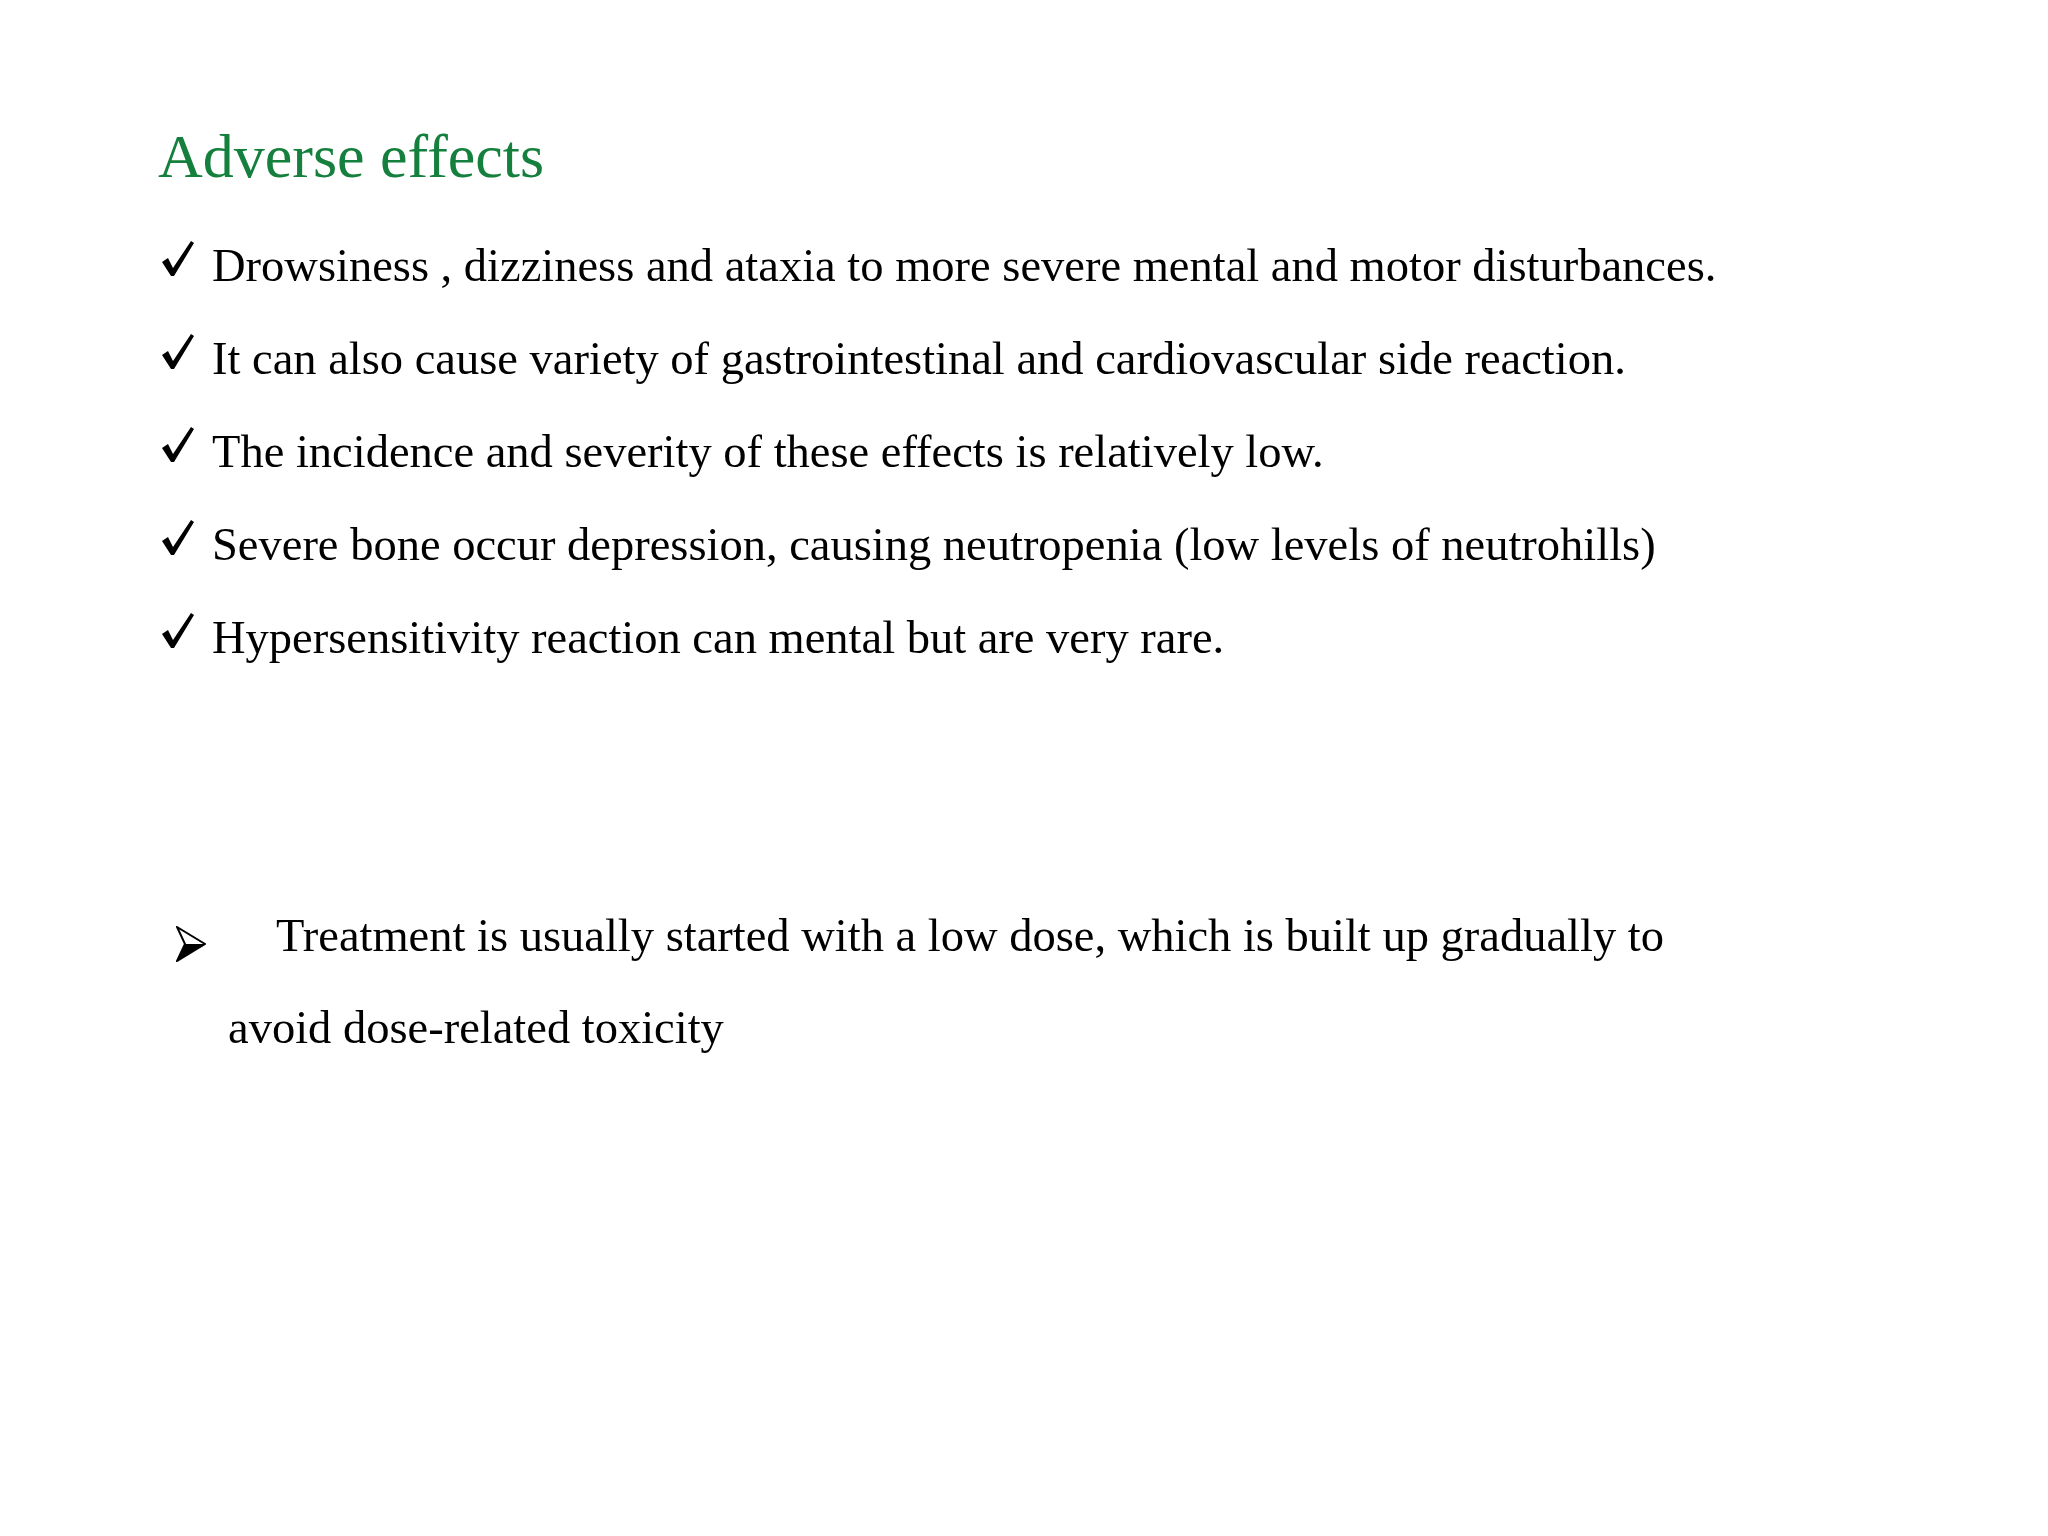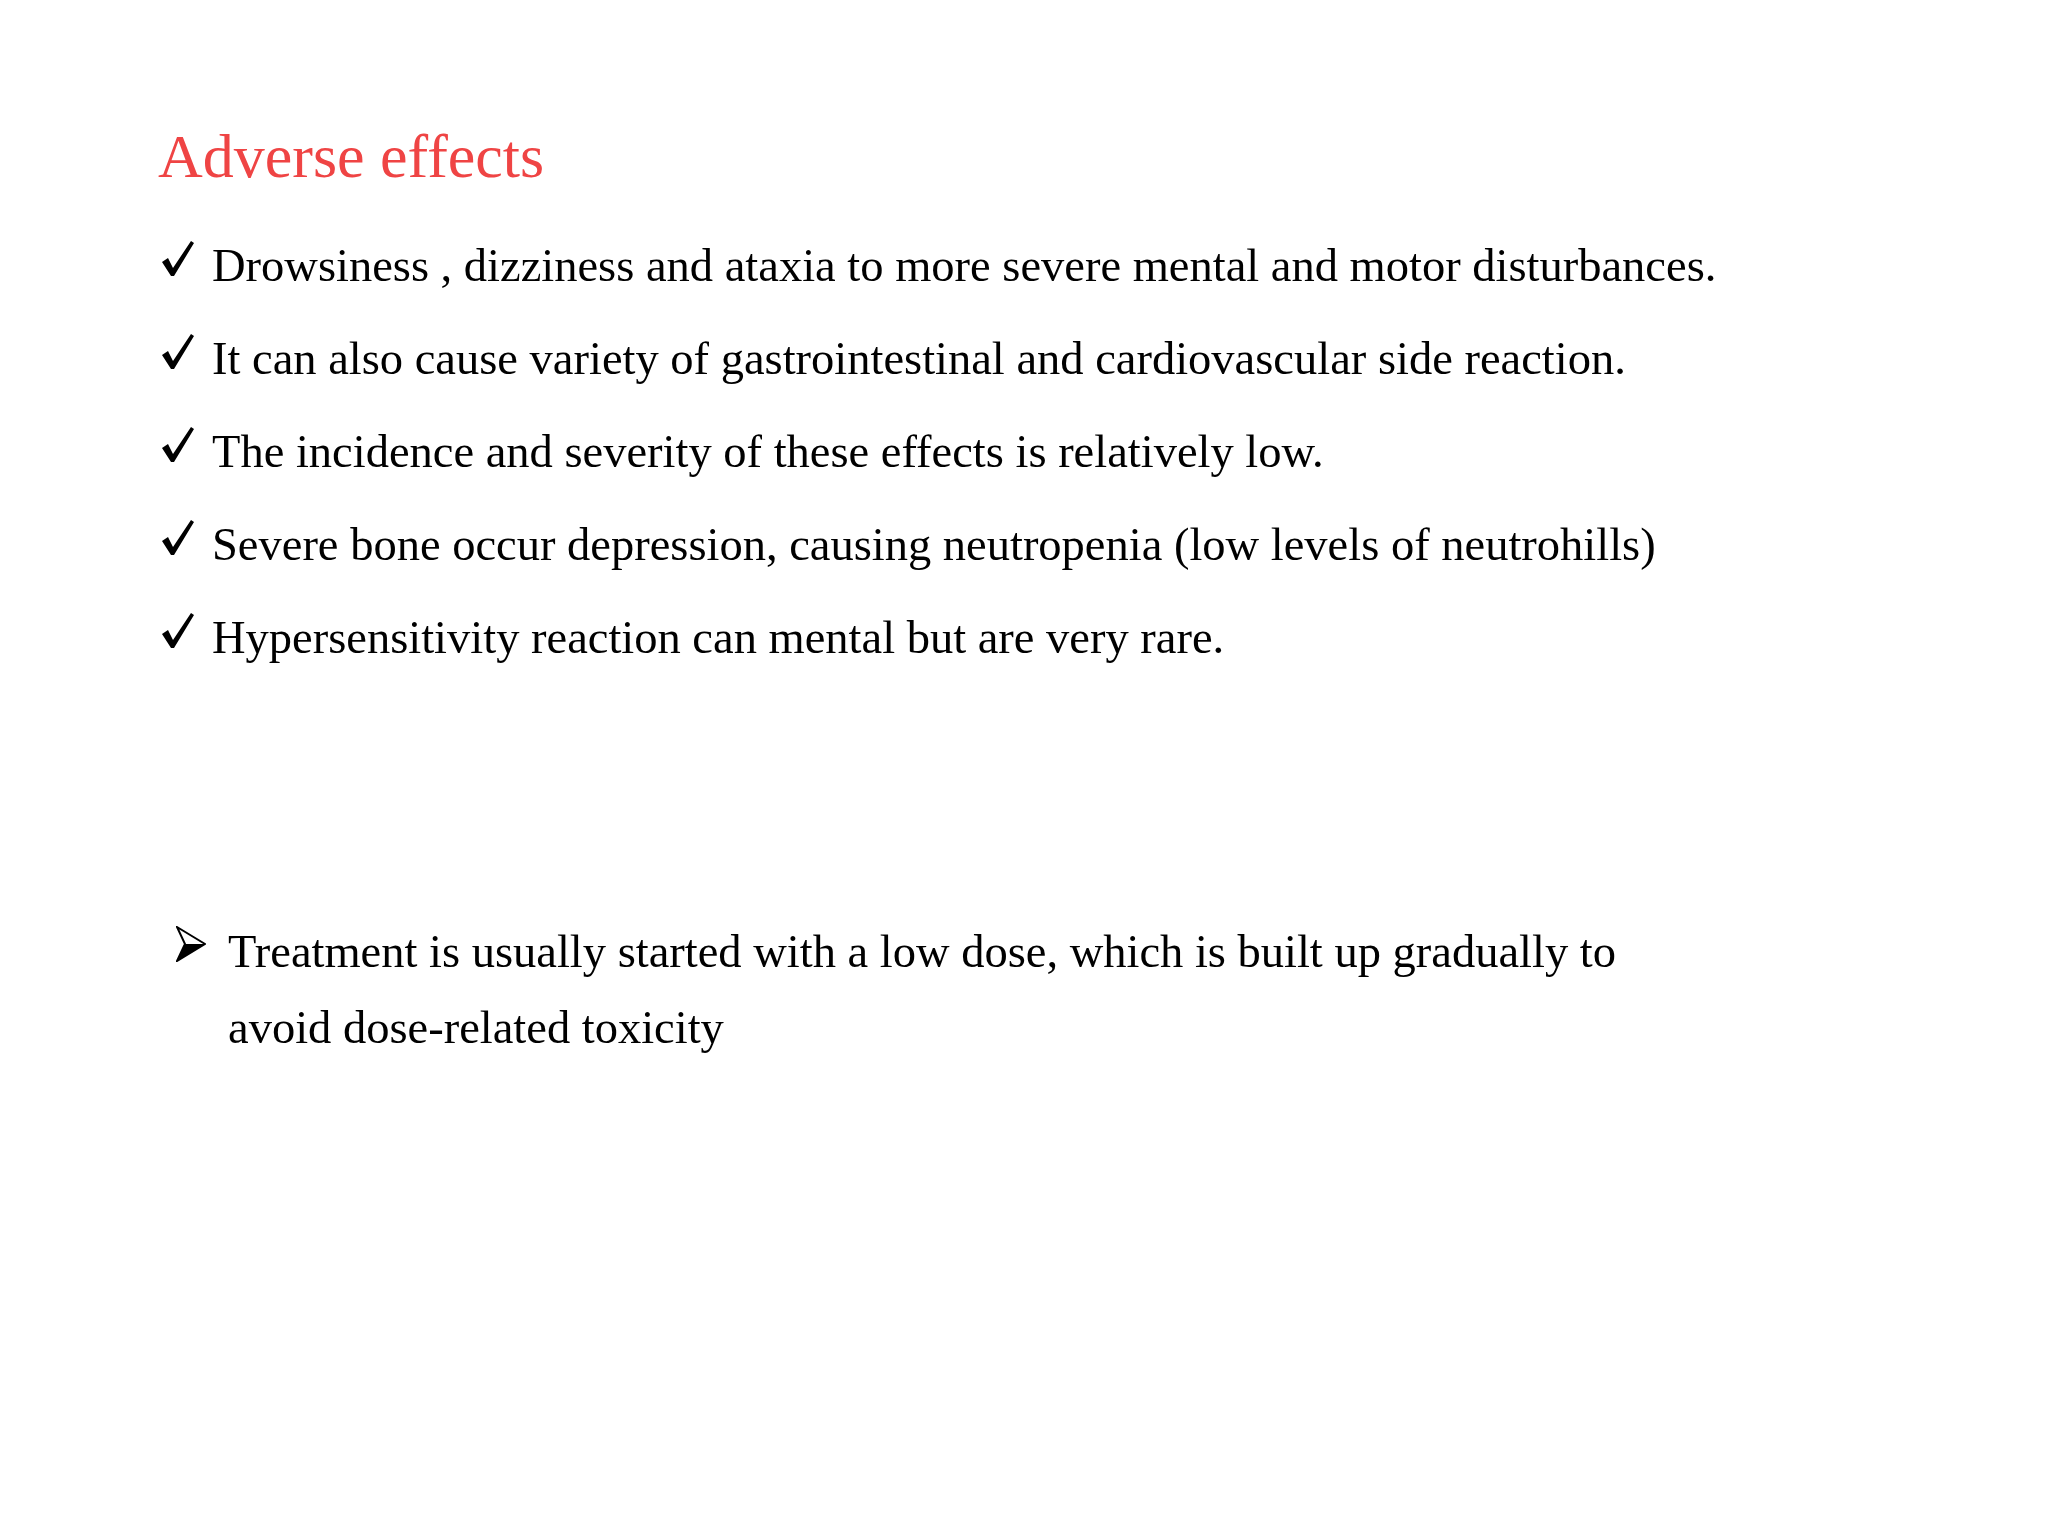--- a/index.html
+++ b/index.html
@@ -23,21 +23,21 @@
       background: #ffffff;
     }
     .title {
       position: absolute;
       left: 158px;
       top: 118px;
       margin: 0;
       font-weight: normal;
       font-size: 62px;
       line-height: 76px;
-      color: #ef4444;
+      color: #15803d;
       white-space: nowrap;
     }
     .check-list {
       position: absolute;
       left: 160px;
       top: 236px;
       margin: 0;
       padding: 0;
       list-style: none;
     }
@@ -75,21 +75,21 @@
       top: 20px;
       width: 30px;
       height: 36px;
     }
     .treatment-line {
       position: absolute;
       left: 52px;
       white-space: nowrap;
       line-height: 60px;
     }
-    .treatment-line.l1 { top: 16px; }
+    .treatment-line.l1 { top: 0; margin-left: 48px; }
     .treatment-line.l2 { top: 92px; font-family: Liberation Serif, serif; }
   </style>
 </head>
 <body>
 
 <div class="slide">
 
   <h1 class="title">Adverse effects</h1>
 
   <ul class="check-list">

